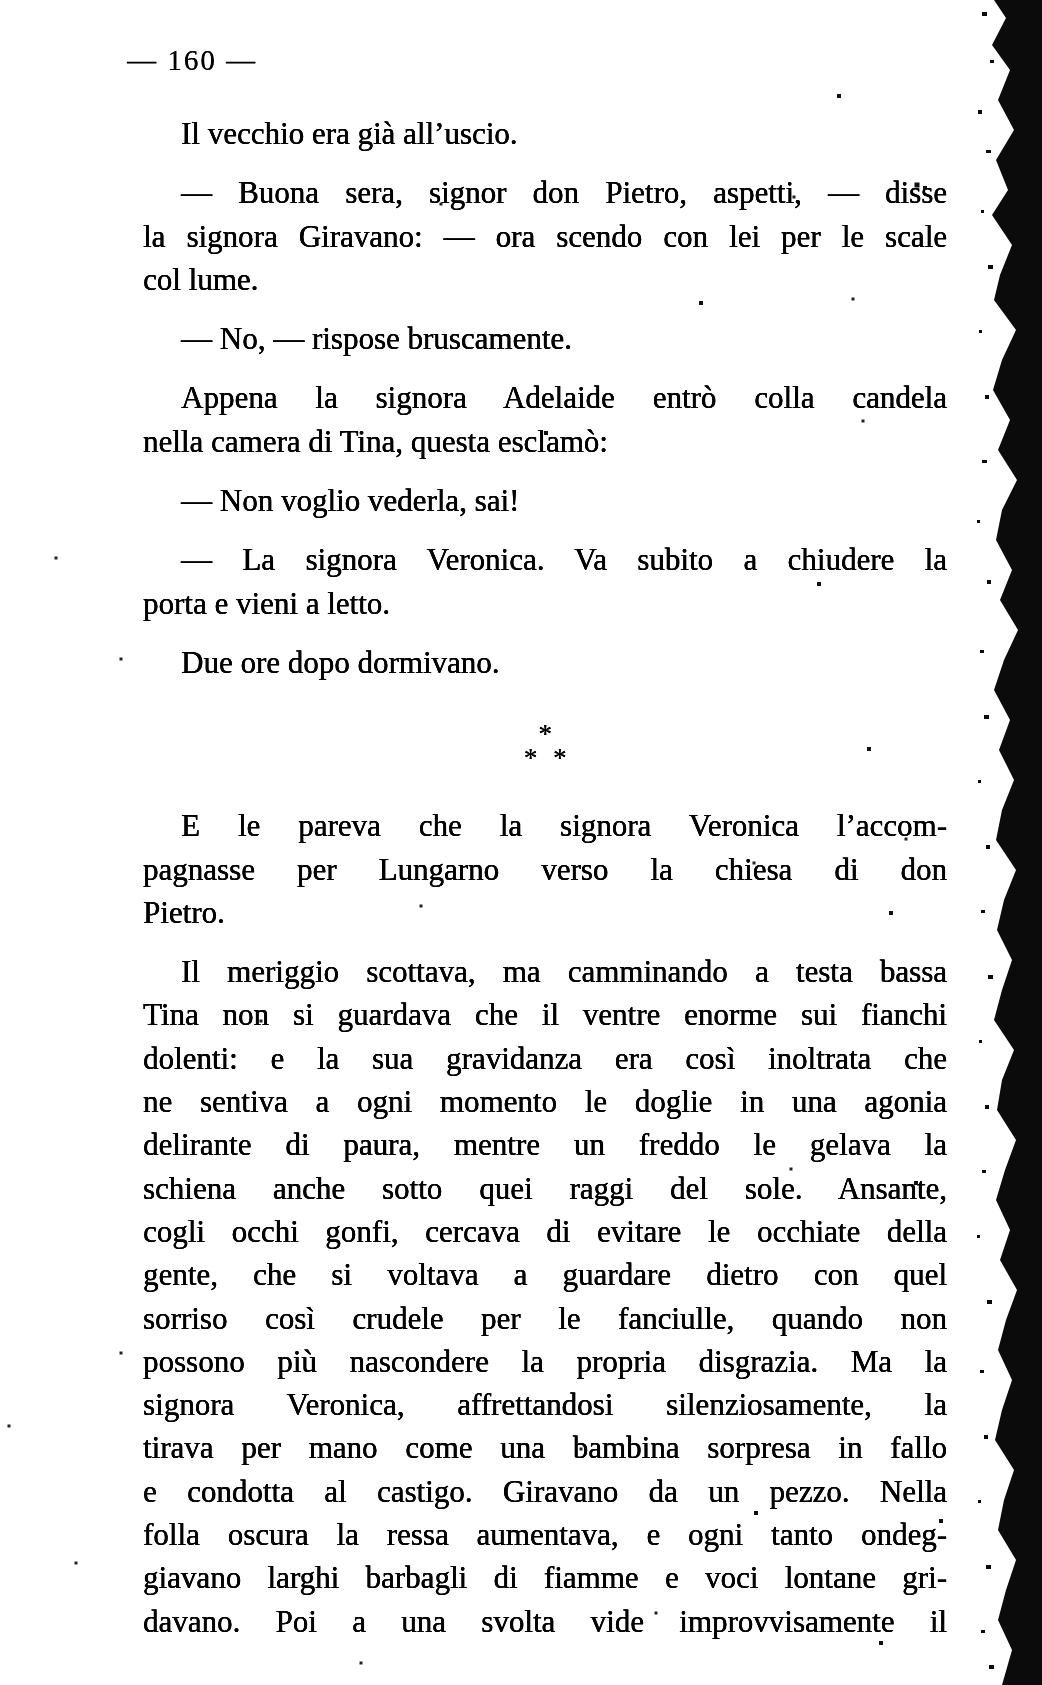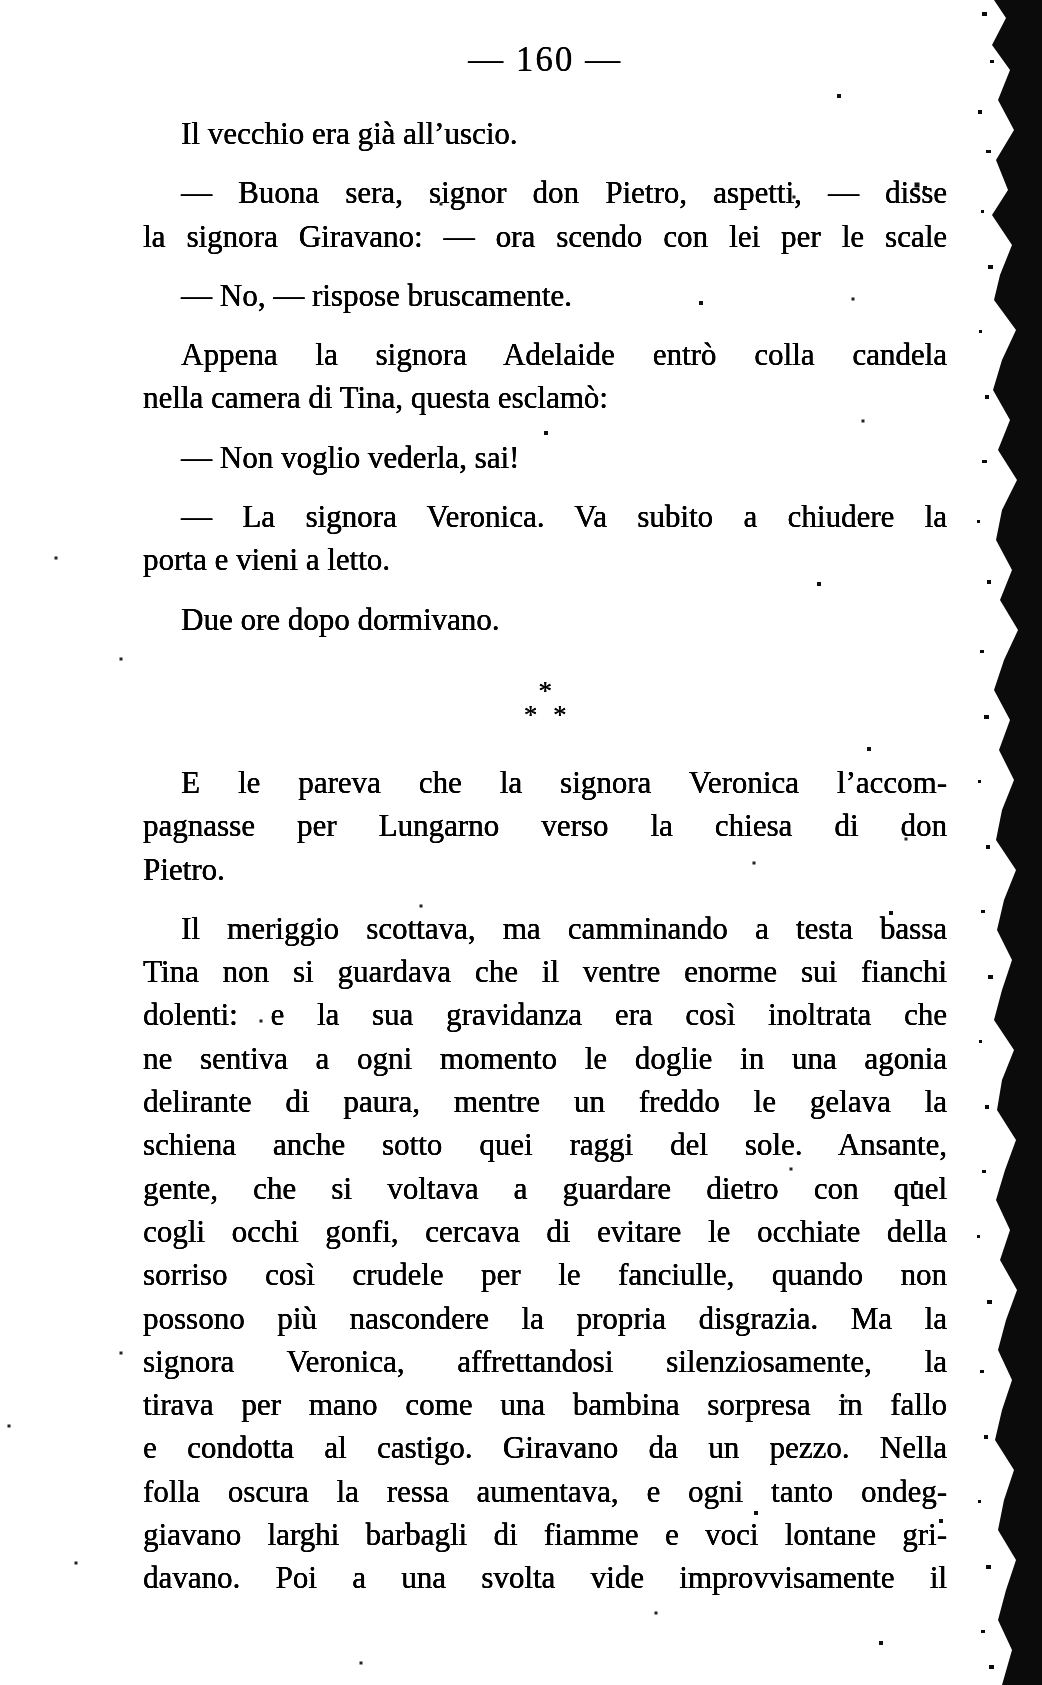--- a/index.html
+++ b/index.html
@@ -10,22 +10,21 @@
     overflow:hidden;
     font-family:"Liberation Serif", serif;
     color:#000;
   }
   .text-col{
     position:absolute;
     left:127px;top:44px;
     width:836px;
   }
   .pagenum{
-    text-align:center;
-    font-size:35px;
+    font-size:29px;
     line-height:32px;
     margin:0 0 36px 0;
     letter-spacing:2px;
     text-shadow:0.3px 0 0 #000;
   }
   .para{margin:16px;padding:0;}
   .line{
     display:block;
     font-size:31px;
     line-height:43.3px;
@@ -90,20 +89,21 @@
 
     <div class="pagenum">— 160 —</div>
 
     <p class="para">
       <span class="line indent">Il vecchio era già all’uscio.</span>
     </p>
 
     <p class="para">
       <span class="line j indent">— Buona sera, signor don Pietro, aspetti, — disse</span>
       <span class="line j">la signora Giravano: — ora scendo con lei per le scale</span>
+      <span class="line">col lume.</span>
     </p>
 
     <p class="para">
       <span class="line indent">— No, — rispose bruscamente.</span>
     </p>
 
     <p class="para">
       <span class="line j indent">Appena la signora Adelaide entrò colla candela</span>
       <span class="line">nella camera di Tina, questa esclamò:</span>
     </p>
@@ -133,22 +133,22 @@
       <span class="line">Pietro.</span>
     </p>
 
     <p class="para">
       <span class="line j indent">Il meriggio scottava, ma camminando a testa bassa</span>
       <span class="line j">Tina non si guardava che il ventre enorme sui fianchi</span>
       <span class="line j">dolenti: e la sua gravidanza era così inoltrata che</span>
       <span class="line j">ne sentiva a ogni momento le doglie in una agonia</span>
       <span class="line j">delirante di paura, mentre un freddo le gelava la</span>
       <span class="line j">schiena anche sotto quei raggi del sole. Ansante,</span>
+      <span class="line j">cogli occhi gonfi, cercava di evitare le occhiate della</span>
       <span class="line j">gente, che si voltava a guardare dietro con quel</span>
-      <span class="line j">cogli occhi gonfi, cercava di evitare le occhiate della</span>
       <span class="line j">sorriso così crudele per le fanciulle, quando non</span>
       <span class="line j">possono più nascondere la propria disgrazia. Ma la</span>
       <span class="line j">signora Veronica, affrettandosi silenziosamente, la</span>
       <span class="line j">tirava per mano come una bambina sorpresa in fallo</span>
       <span class="line j">e condotta al castigo. Giravano da un pezzo. Nella</span>
       <span class="line j">folla oscura la ressa aumentava, e ogni tanto ondeg-</span>
       <span class="line j">giavano larghi barbagli di fiamme e voci lontane gri-</span>
       <span class="line j">davano. Poi a una svolta vide improvvisamente il</span>
     </p>
   </div>

